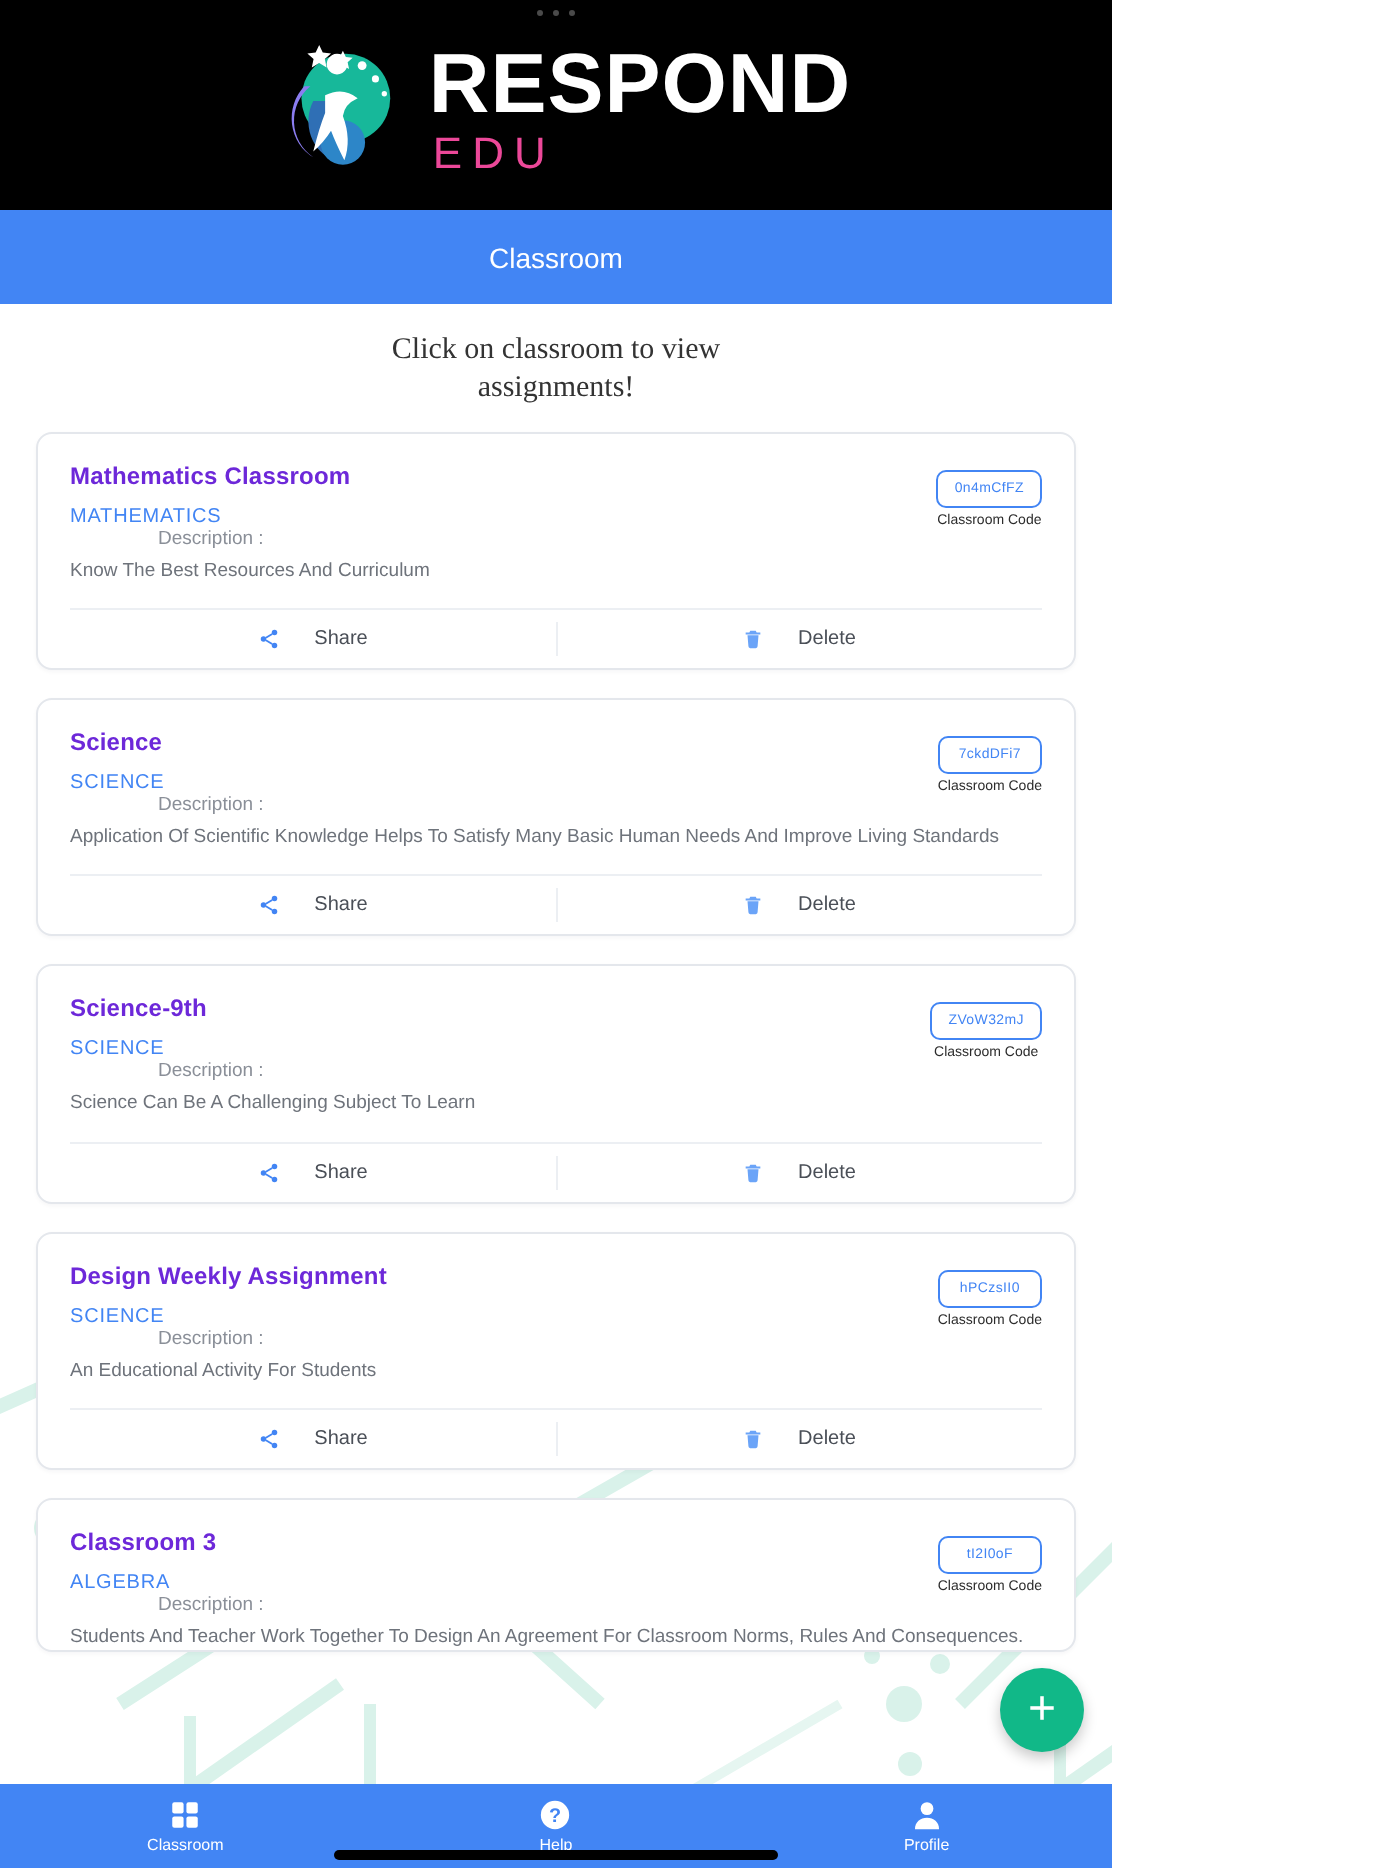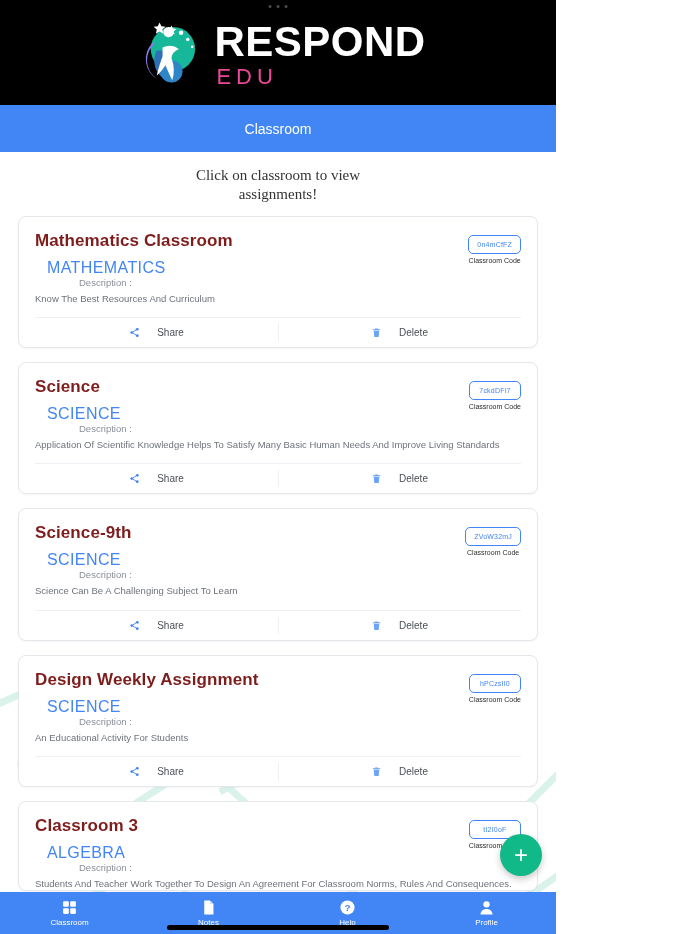--- a/index.html
+++ b/index.html
@@ -125,31 +125,30 @@
   }
 
   .card-head {
     display: flex;
     justify-content: space-between;
     align-items: flex-start;
   }
   .card-head-left { min-width: 0; }
 
   .card-title {
-    font-size: 17px;
+    font-size: 12px;
     font-weight: bold;
-    color: #7f1d1d;
+    color: #6d28d9;
     letter-spacing: 0.1px;
   }
   .card-subject {
     margin-top: 8px;
-    font-size: 16px;
+    font-size: 10px;
     color: #4285f4;
     letter-spacing: 0.4px;
-    margin-left: 12px;
   }
 
   .code-block {
     text-align: center;
     flex: 0 0 auto;
     padding-top: 2px;
   }
   .code-chip {
     display: inline-block;
     min-width: 52px;
@@ -518,27 +517,20 @@
           <rect x="3" y="3" width="8" height="8" rx="1.5"></rect>
           <rect x="13" y="3" width="8" height="8" rx="1.5"></rect>
           <rect x="3" y="13" width="8" height="8" rx="1.5"></rect>
           <rect x="13" y="13" width="8" height="8" rx="1.5"></rect>
         </g>
       </svg>
       <span class="nav-label">Classroom</span>
     </div>
     <div class="nav-item">
       <svg width="17" height="17" viewBox="0 0 24 24">
-        <path d="M6 2h8l5 5v15H6z" fill="#ffffff"></path>
-        <path d="M14 2l5 5h-5z" fill="#cfe0fb"></path>
-      </svg>
-      <span class="nav-label">Notes</span>
-    </div>
-    <div class="nav-item">
-      <svg width="17" height="17" viewBox="0 0 24 24">
         <circle cx="12" cy="12" r="10" fill="#ffffff"></circle>
         <text x="12" y="17" font-size="14" font-family="Liberation Sans, sans-serif" font-weight="bold" text-anchor="middle" fill="#4285f4">?</text>
       </svg>
       <span class="nav-label">Help</span>
     </div>
     <div class="nav-item">
       <svg width="17" height="17" viewBox="0 0 24 24">
         <circle cx="12" cy="7.5" r="4.5" fill="#ffffff"></circle>
         <path d="M3.5 22c0-5 3.8-8 8.5-8s8.5 3 8.5 8z" fill="#ffffff"></path>
       </svg>

